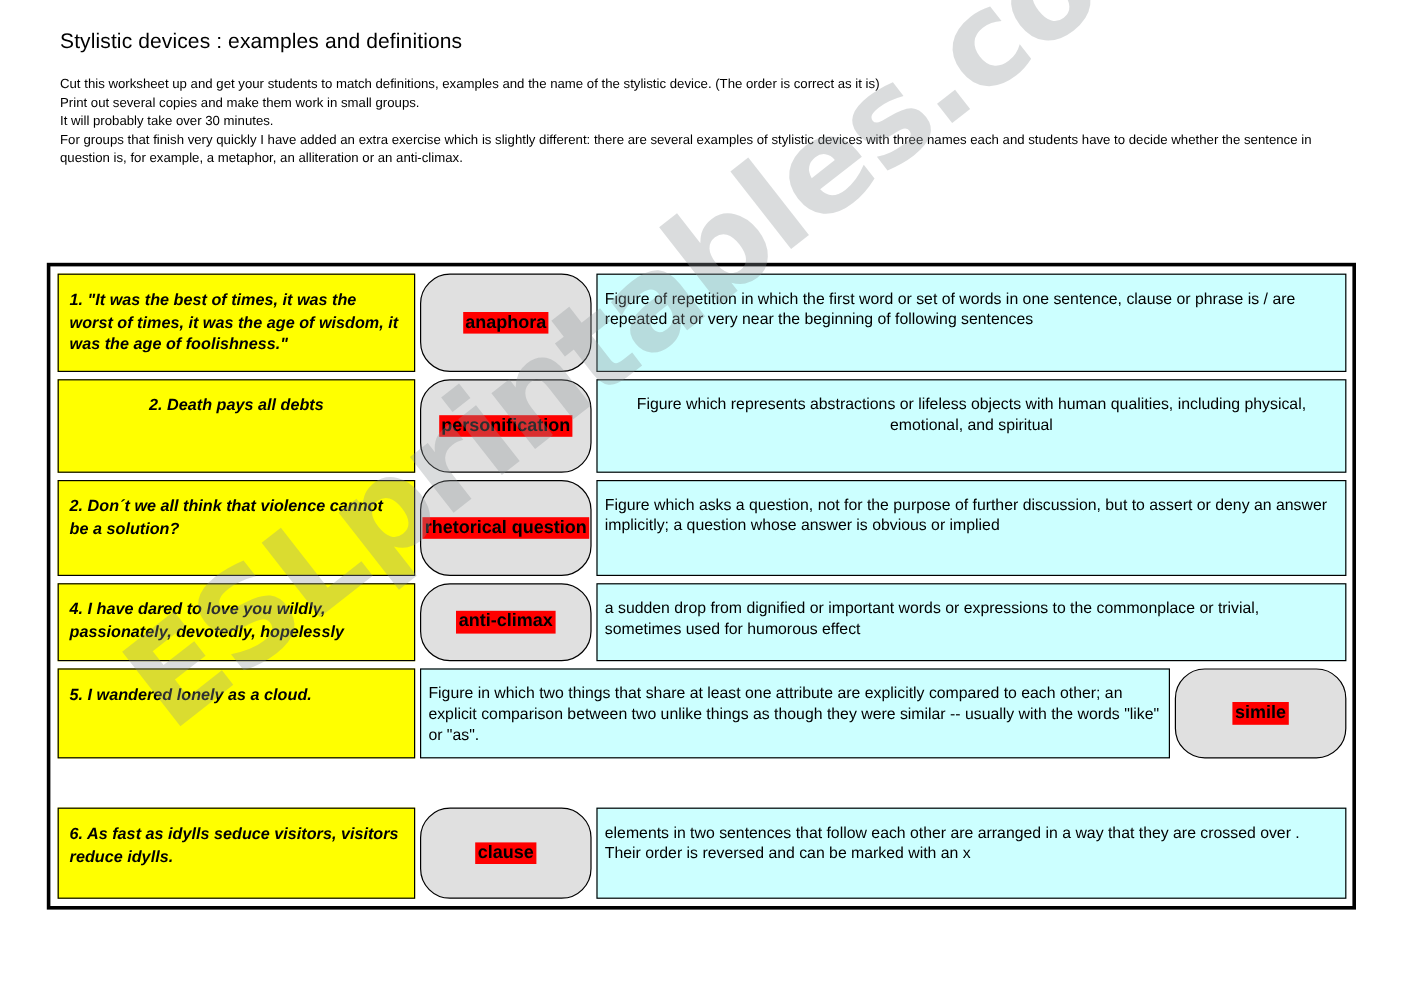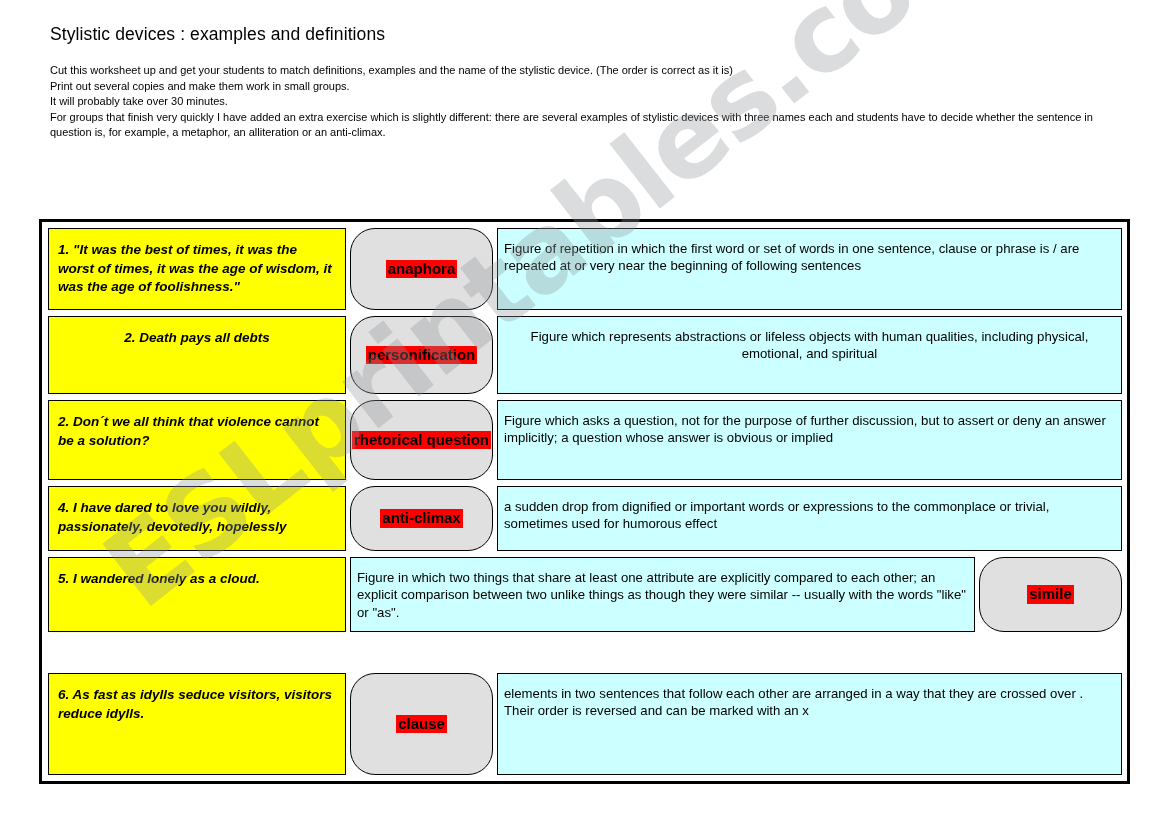--- a/index.html
+++ b/index.html
@@ -130,21 +130,21 @@
     font-size: 13.2px;
     line-height: 1.32;
   }
 
   
   .row-1 .cell { height: 82px; }
   .row-2 .cell { height: 78px; text-align: center; }
   .row-3 .cell { height: 80px; }
   .row-4 .cell { height: 65px; }
   .row-5 .cell { height: 75px; }
-  .row-6 .cell { height: 102px; margin-top: 38px; }
+  .row-6 .cell { height: 76px; margin-top: 38px; }
 </style>
 </head>
 <body>
 
 <div id="page">
 
   <div id="title">Stylistic devices : examples and definitions</div>
 
   <div id="intro">
     <p>Cut this worksheet up and get your students to match definitions, examples and the name of the stylistic device. (The order is correct as it is)</p>

